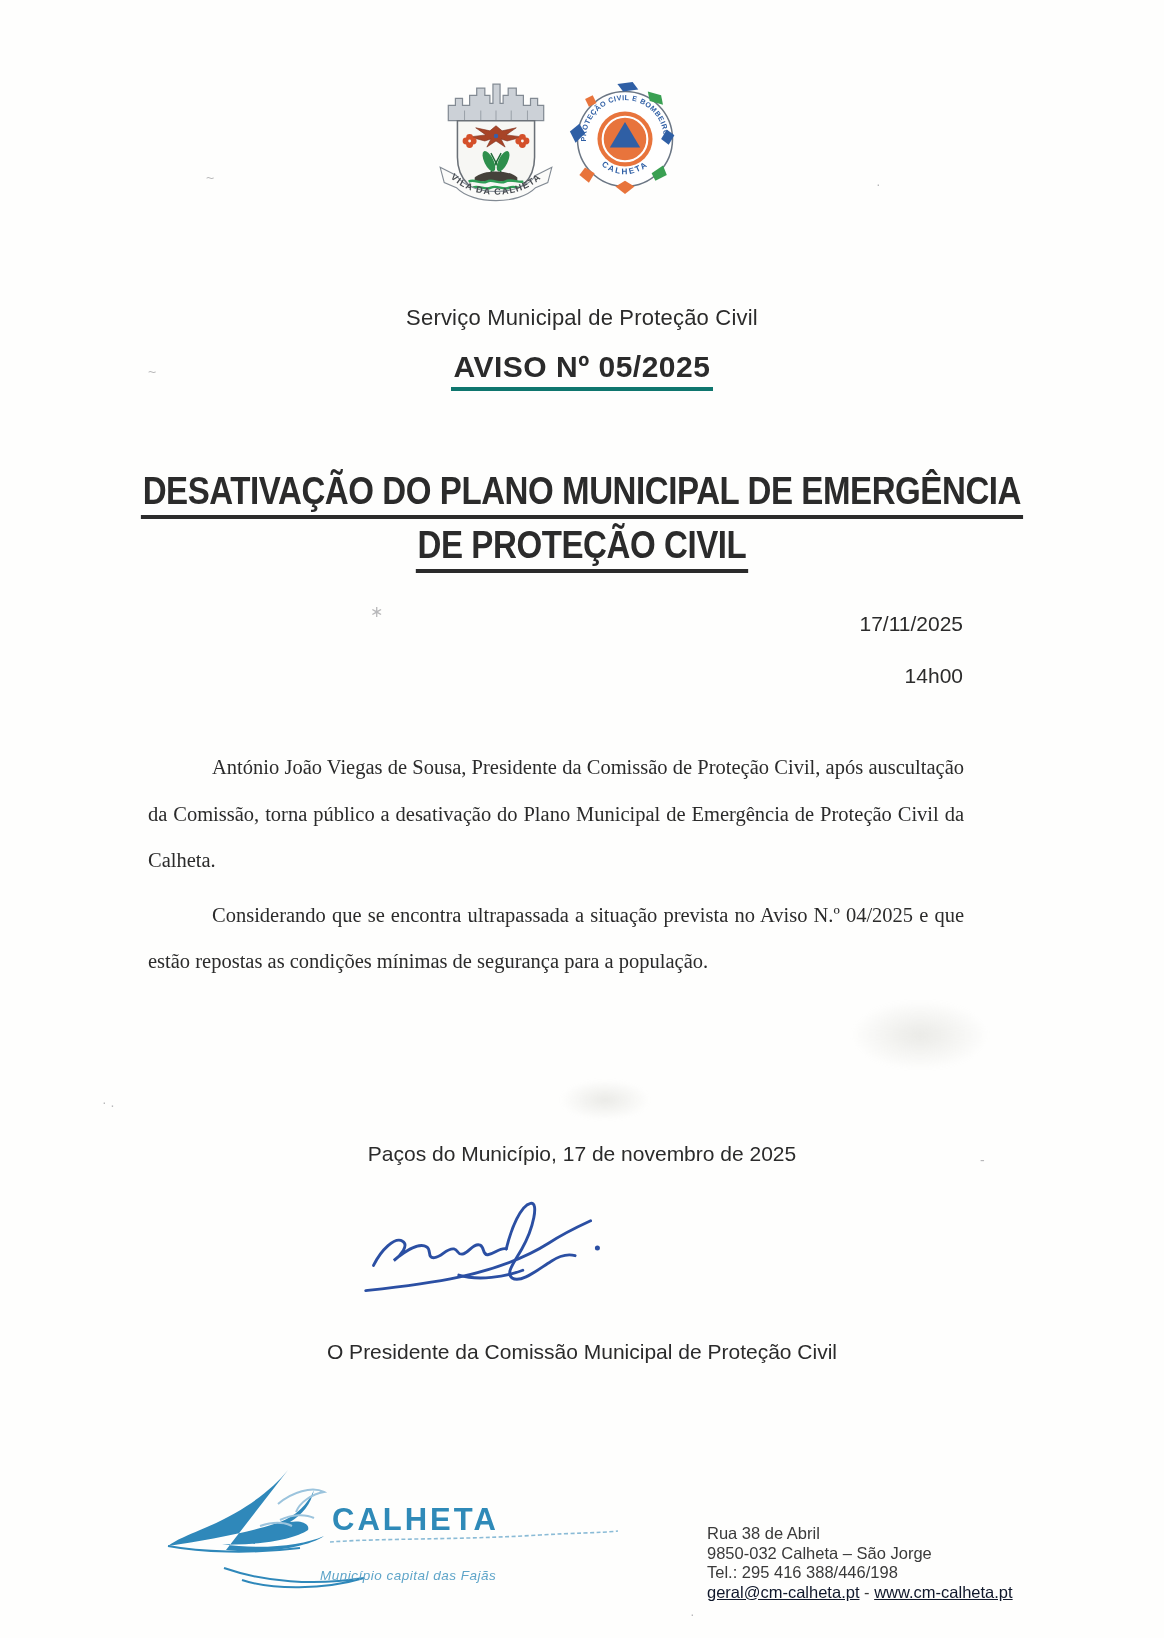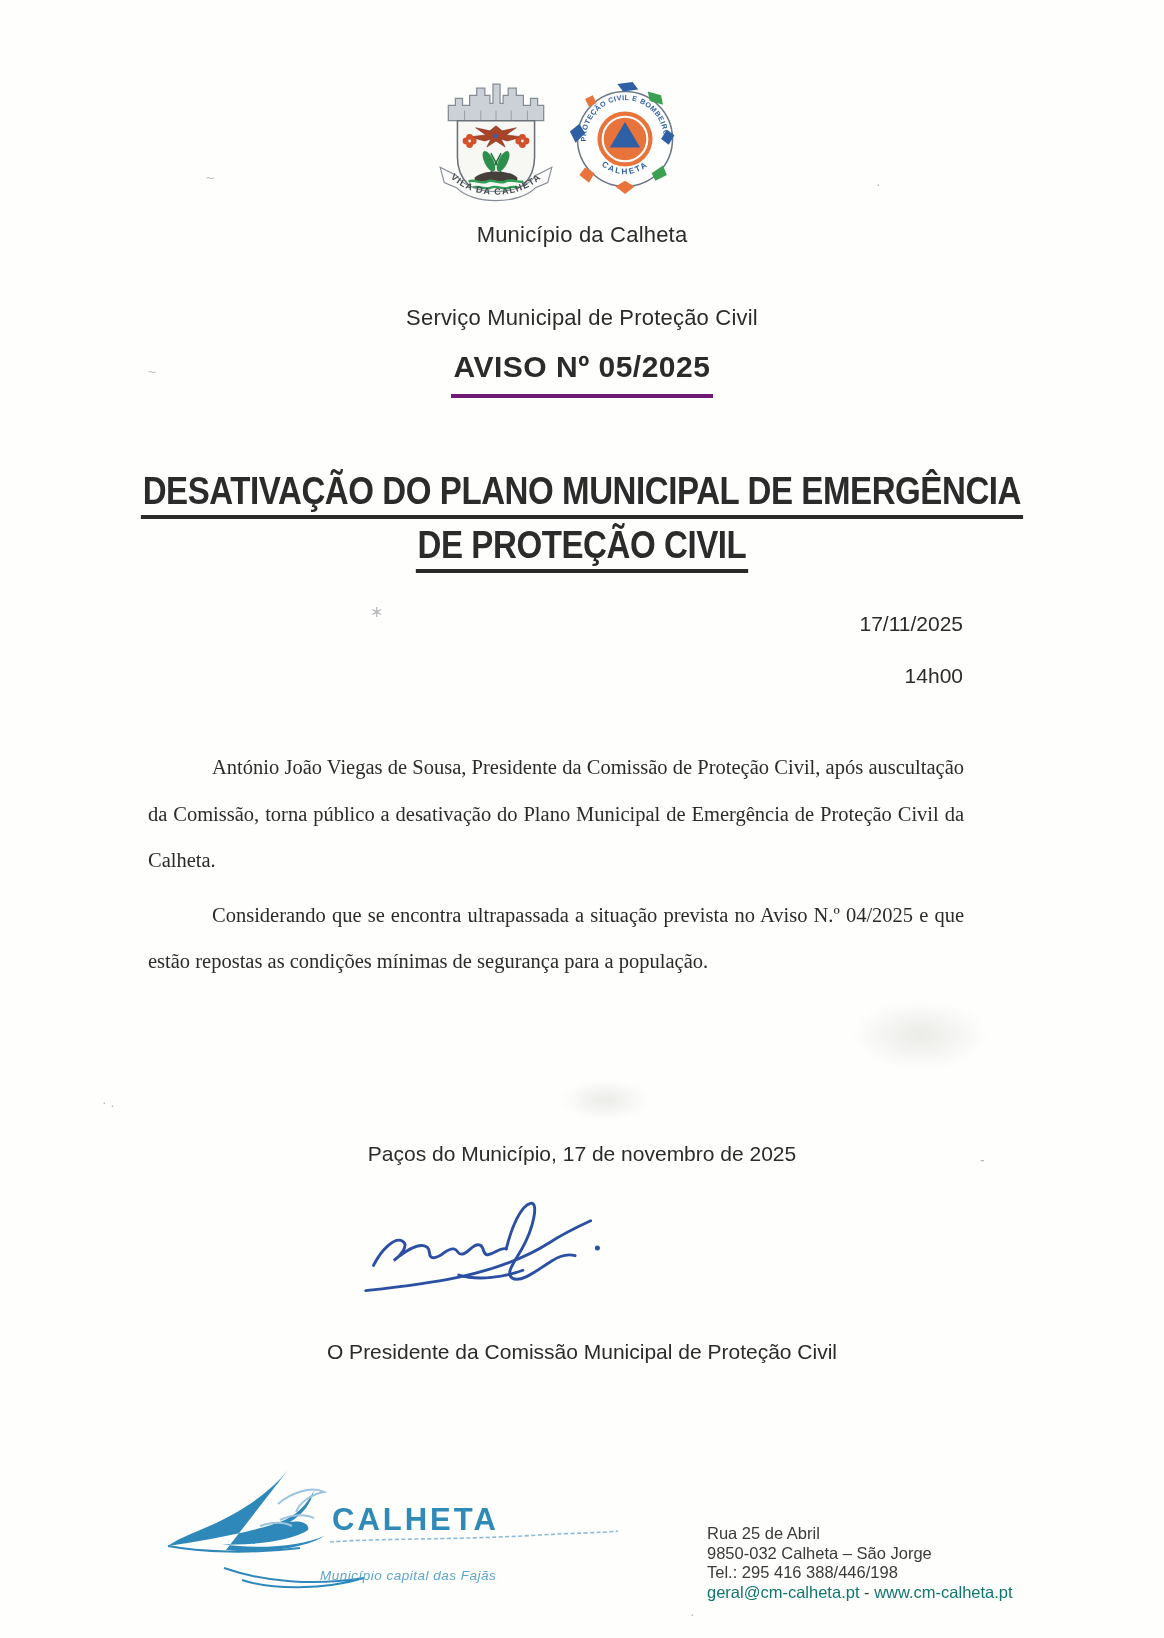--- a/index.html
+++ b/index.html
@@ -12,21 +12,21 @@
   .abs{position:absolute;}
   .centerline{left:0;width:100%;text-align:center;}
 
   
   .municipality{top:222px;font-size:22px;letter-spacing:.2px;}
   .service{top:270px;font-size:22px;letter-spacing:.2px;margin-top:35px;}
 
   .aviso{top:350px;}
   .aviso span{
     display:inline-block;font-size:30px;font-weight:bold;letter-spacing:.5px;
-    border-bottom:4px solid #701a75;padding:0 3px 10px 3px;
+    border-bottom:4px solid #0f766e;padding:0 3px 3px 3px;
   }
 
   .doc-title{top:468px;line-height:46px;}
   .doc-title .tline{
     display:inline-block;font-size:38px;font-weight:bold;letter-spacing:-.5px;
     transform:scaleX(.87);transform-origin:center;
     border-bottom:4px solid #2b2b2b;padding:0 2px 1px 2px;
   }
 
   .doc-date{top:612px;right:201px;font-size:21px;}
@@ -42,21 +42,21 @@
 
   .signature-svg{left:358px;top:1186px;}
 
   .signer-title{top:1340px;font-size:21px;}
 
   
   .footer-logo{left:160px;top:1450px;}
   .address{
     left:707px;top:1524px;font-size:16.5px;line-height:19.5px;color:#3a3a3a;
   }
-  .address .links a{color:#0f766e;cursor:pointer;}
+  .address .links a{color:#0f172a;text-decoration:underline;cursor:pointer;}
 
   
   .artifact{position:absolute;color:rgba(70,70,75,.38);font-size:14px;}
   .smudge{
     position:absolute;border-radius:50%;
     background:radial-gradient(ellipse at center, rgba(190,190,182,.30), rgba(190,190,182,0) 70%);
     filter:blur(2px);
   }
 
   svg text{font-family:"Liberation Sans","DejaVu Sans",sans-serif;}
@@ -132,21 +132,20 @@
     <path id="pcTop" d="M19,60 A41,41 0 0 1 101,60" fill="none"></path>
     <path id="pcBottom" d="M23,60 A37,37 0 0 0 97,60" fill="none"></path>
     <text font-size="7.6" font-weight="bold" fill="#2f5fa5" letter-spacing="0.5">
       <textPath href="#pcTop" startOffset="50%" text-anchor="middle">PROTEÇÃO CIVIL E BOMBEIROS</textPath>
     </text>
     <text font-size="8.6" font-weight="bold" fill="#2f5fa5" letter-spacing="2">
       <textPath href="#pcBottom" startOffset="50%" text-anchor="middle">CALHETA</textPath>
     </text>
   </svg>
 
-  <div class="abs centerline municipality">Município da Calheta</div>
   <div class="abs centerline service">Serviço Municipal de Proteção Civil</div>
 
   <div class="abs centerline aviso">
     <span>AVISO Nº 05/2025</span>
   </div>
 
   <div class="abs centerline doc-title">
     <div><span class="tline">DESATIVAÇÃO DO PLANO MUNICIPAL DE EMERGÊNCIA</span></div>
     <div><span class="tline">DE PROTEÇÃO CIVIL</span></div>
   </div>
@@ -187,21 +186,21 @@
     <text x="172" y="80" font-size="31" font-weight="bold" fill="#2f8ab8" letter-spacing="3">CALHETA</text>
 
     <path d="M170,92 C225,88 300,90 380,85 C412,83 440,83 458,81" fill="none" stroke="#8abbd6" stroke-width="1.6" stroke-dasharray="4 2.5"></path>
 
     <path d="M64,118 C104,132 154,136 204,128 C164,140 112,140 82,130" fill="none" stroke="#2f88ba" stroke-width="2"></path>
 
     <text x="160" y="130" font-size="13.5" font-style="italic" fill="#5fa5c9" letter-spacing=".5">Município capital das Fajãs</text>
   </svg>
 
   <div class="abs address">
-    <div>Rua 25 de Abril</div>
+    <div>Rua 38 de Abril</div>
     <div>9850-032 Calheta – São Jorge</div>
     <div>Tel.: 295 416 388/446/198</div>
     <div class="links">
       <a>geral@cm-calheta.pt</a><span> - </span><a>www.cm-calheta.pt</a>
     </div>
   </div>
 
   <span class="artifact" style="left:206px;top:170px">~</span>
   <span class="artifact" style="left:876px;top:176px">·</span>
   <span class="artifact" style="left:148px;top:364px">~</span>

